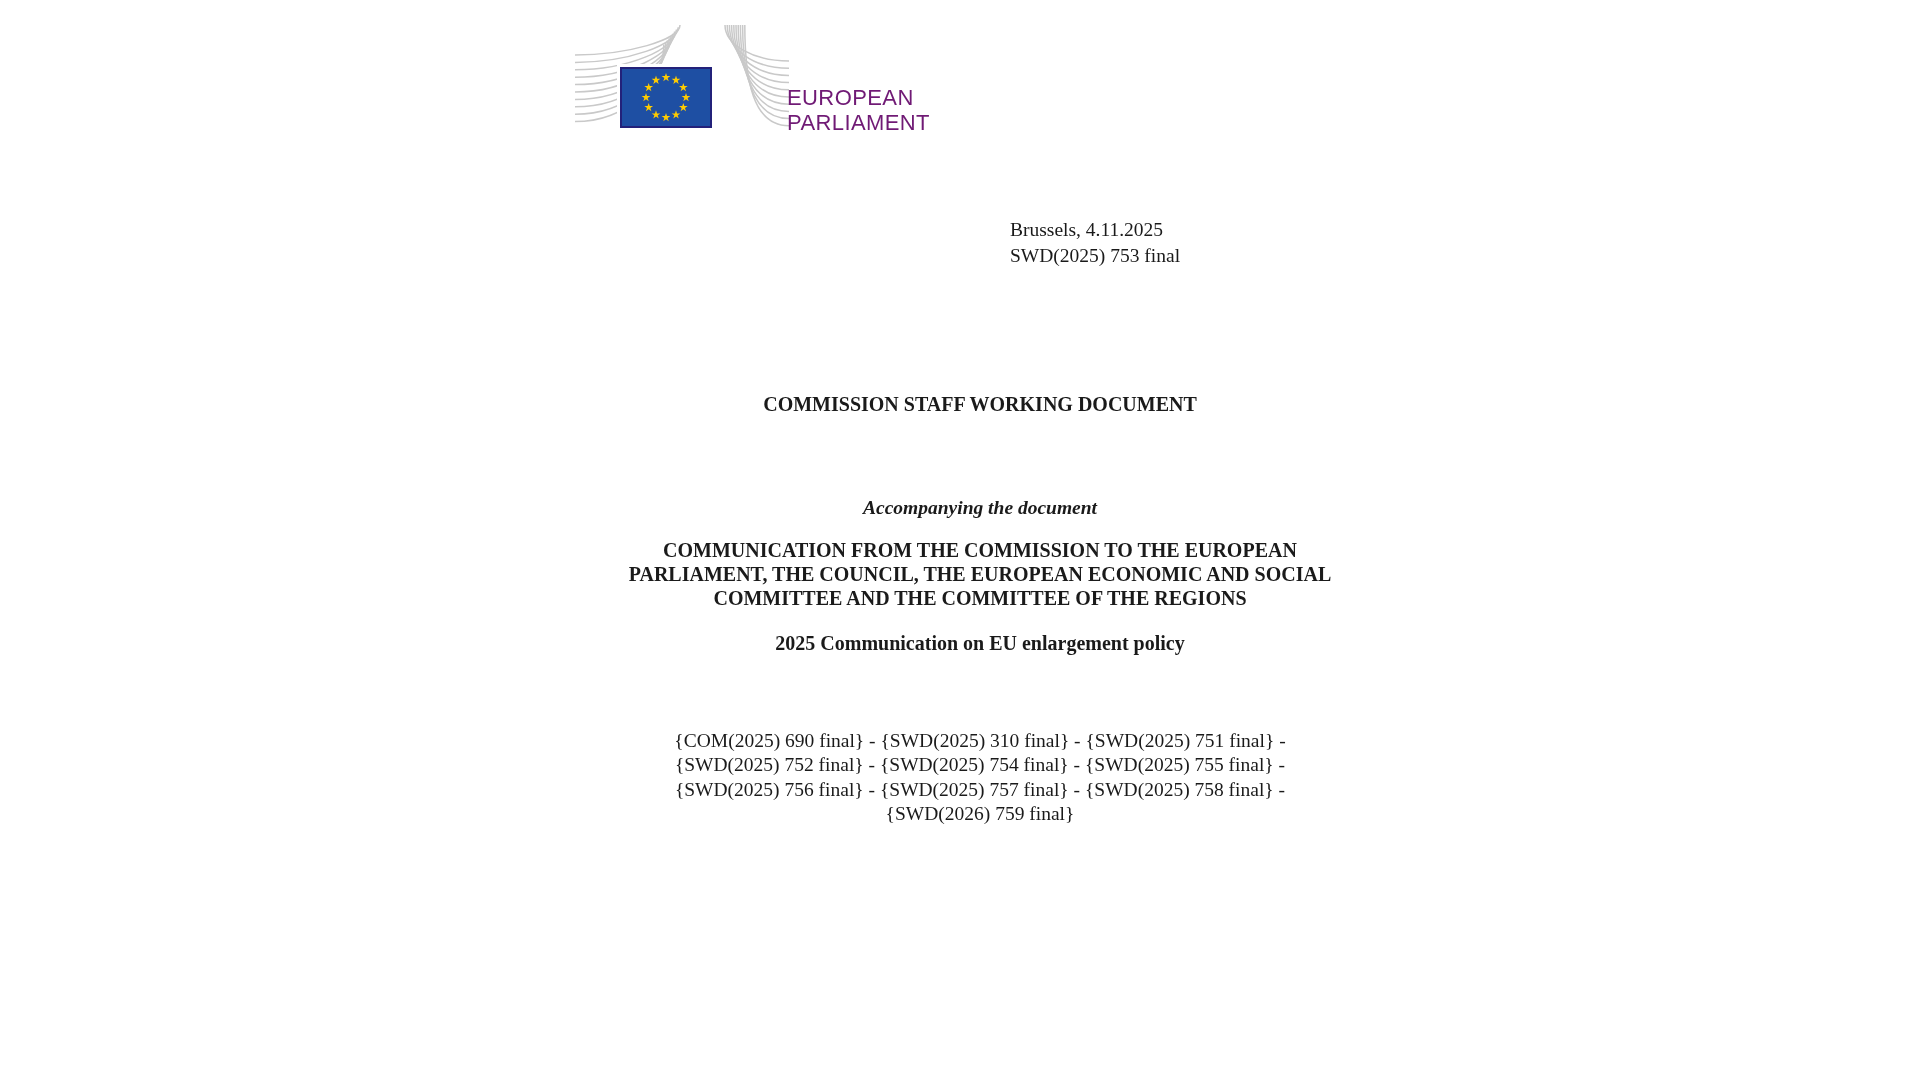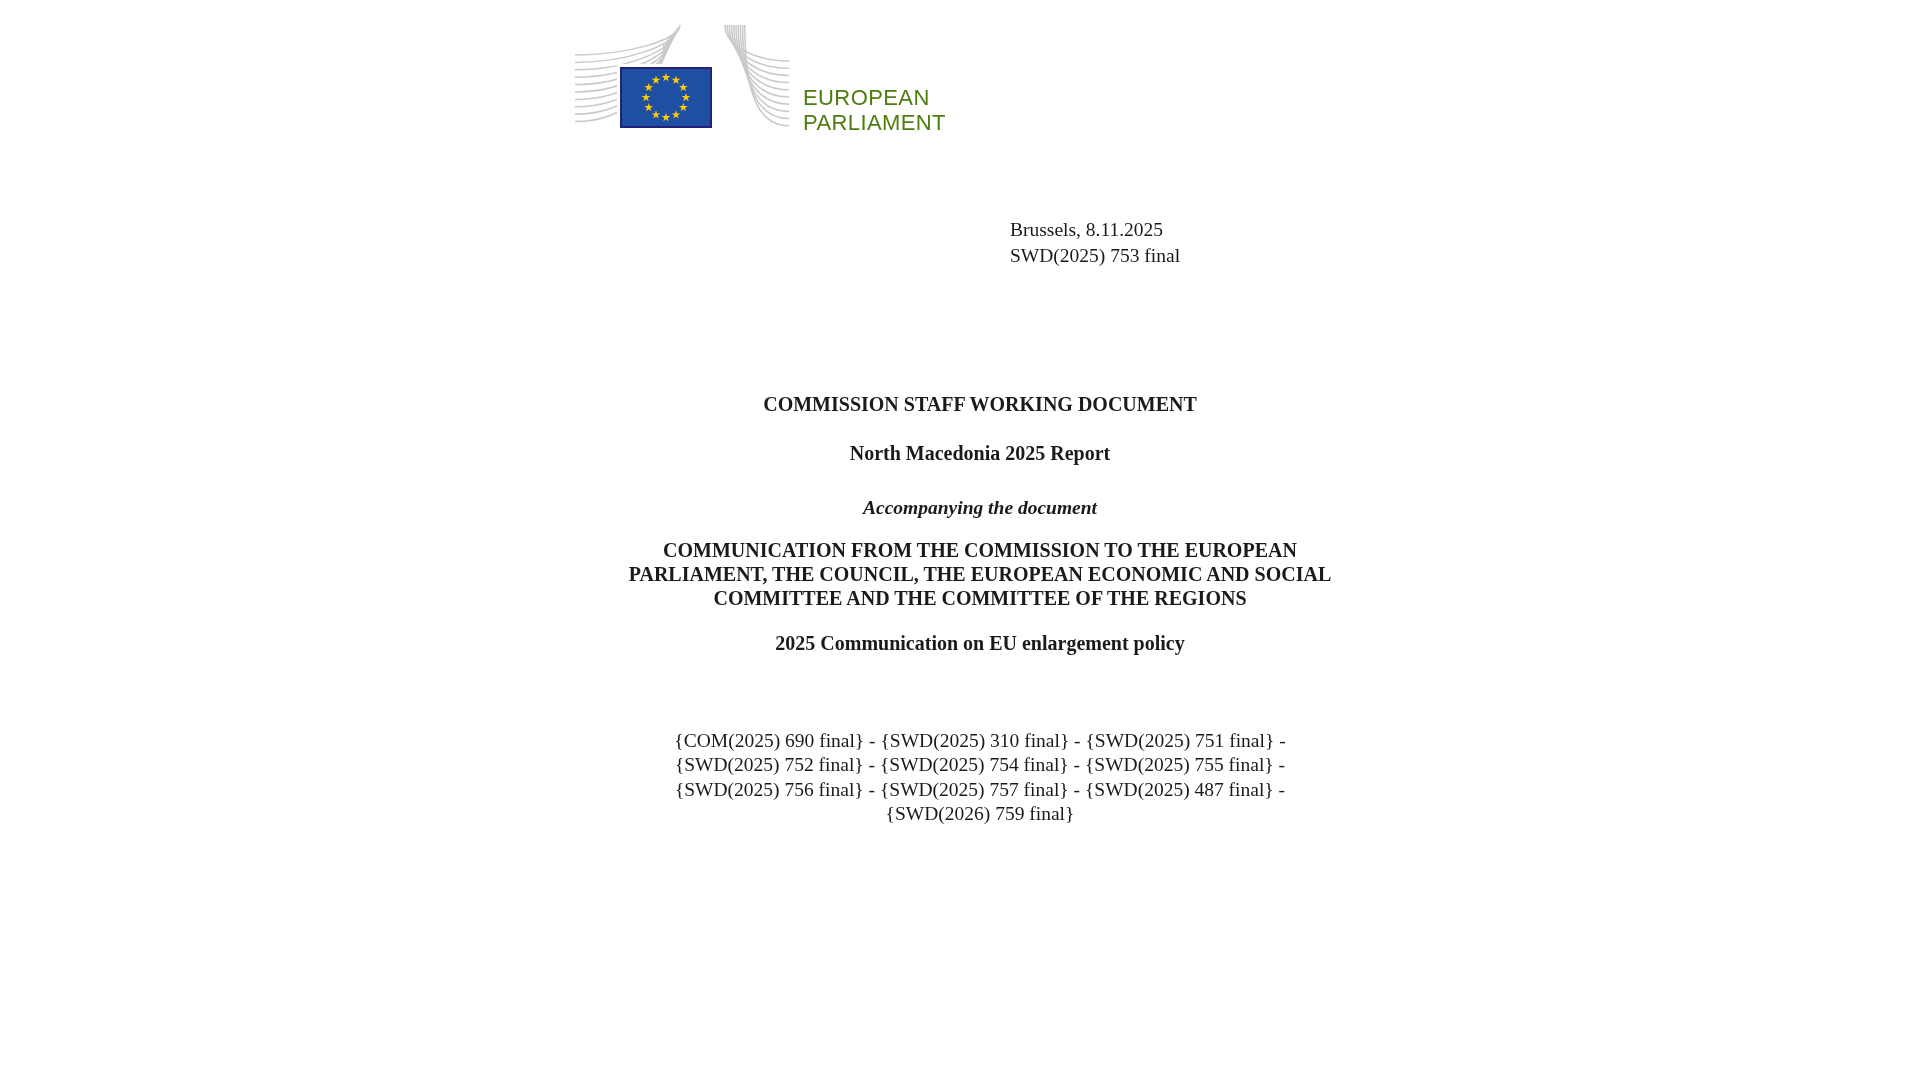--- a/index.html
+++ b/index.html
@@ -38,27 +38,27 @@
   .eu-flag {
     position: absolute;
     left: 42px;
     top: 49px;
     background: #ffffff;
     padding: 3px;
     line-height: 0;
   }
   .ec-logo-text {
     position: absolute;
-    left: 228px;
+    left: 212px;
     top: 70px;
     font-family: "Liberation Sans", "DejaVu Sans", sans-serif;
     font-size: 22px;
     line-height: 25px;
     letter-spacing: 0.4px;
-    color: #4d7c0f;
+    color: #701a75;
     white-space: nowrap;
   }
 
   
   .dateline {
     position: absolute;
     left: 1010px;
     top: 217px;
     font-size: 19.5px;
     line-height: 25.5px;
@@ -147,40 +147,39 @@
     </svg>
   </span>
 
   <div class="ec-logo-text">
     <div>EUROPEAN</div>
     <div>PARLIAMENT</div>
   </div>
 </div>
 
 <div class="dateline">
-  <div>Brussels, 8.11.2025</div>
+  <div>Brussels, 4.11.2025</div>
   <div>SWD(2025) 753 final</div>
 </div>
 
 <div class="doc-column">
 
   <div class="block doc-type-title">COMMISSION STAFF WORKING DOCUMENT</div>
 
-  <div class="block report-title">North Macedonia 2025 Report</div>
 
   <div class="block accompanying">Accompanying the document</div>
 
   <div class="block communication">
     <div class="doc-line">COMMUNICATION FROM THE COMMISSION TO THE EUROPEAN</div>
     <div class="doc-line">PARLIAMENT, THE COUNCIL, THE EUROPEAN ECONOMIC AND SOCIAL</div>
     <div class="doc-line">COMMITTEE AND THE COMMITTEE OF THE REGIONS</div>
   </div>
 
   <div class="block policy-title">2025 Communication on EU enlargement policy</div>
 
   <div class="block related-docs">
     <div class="doc-line">{COM(2025) 690 final} - {SWD(2025) 310 final} - {SWD(2025) 751 final} -</div>
     <div class="doc-line">{SWD(2025) 752 final} - {SWD(2025) 754 final} - {SWD(2025) 755 final} -</div>
-    <div class="doc-line">{SWD(2025) 756 final} - {SWD(2025) 757 final} - {SWD(2025) 487 final} -</div>
+    <div class="doc-line">{SWD(2025) 756 final} - {SWD(2025) 757 final} - {SWD(2025) 758 final} -</div>
     <div class="doc-line">{SWD(2026) 759 final}</div>
   </div>
 
 </div>
 
 </body></html>

